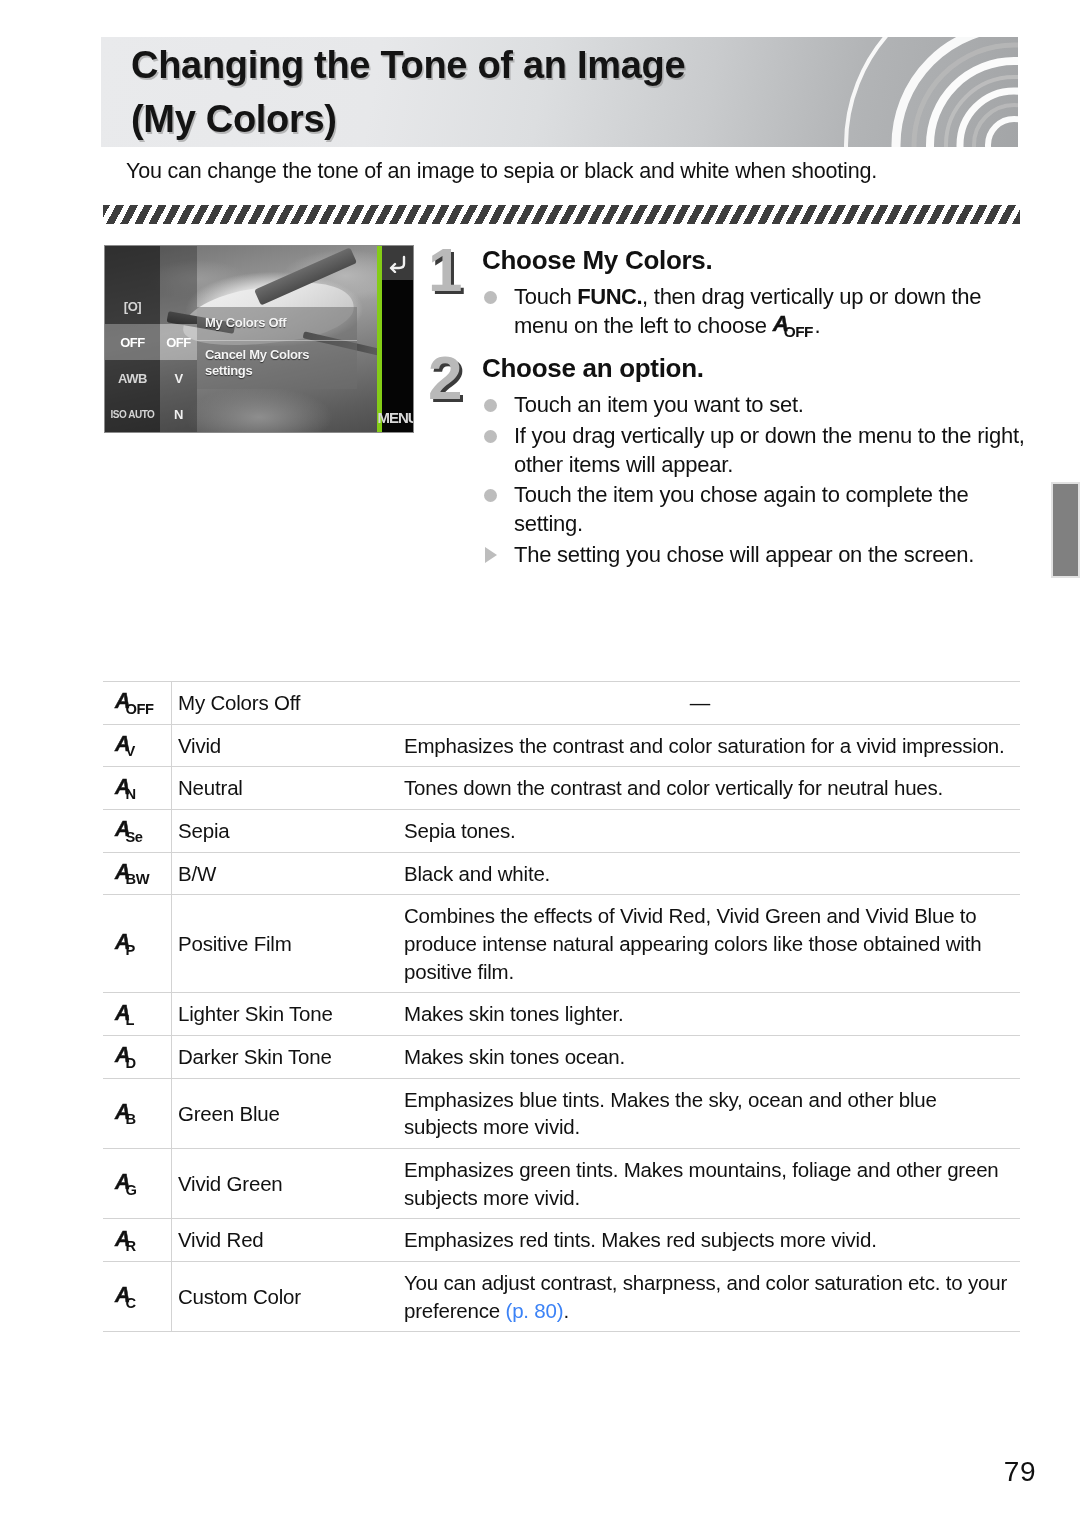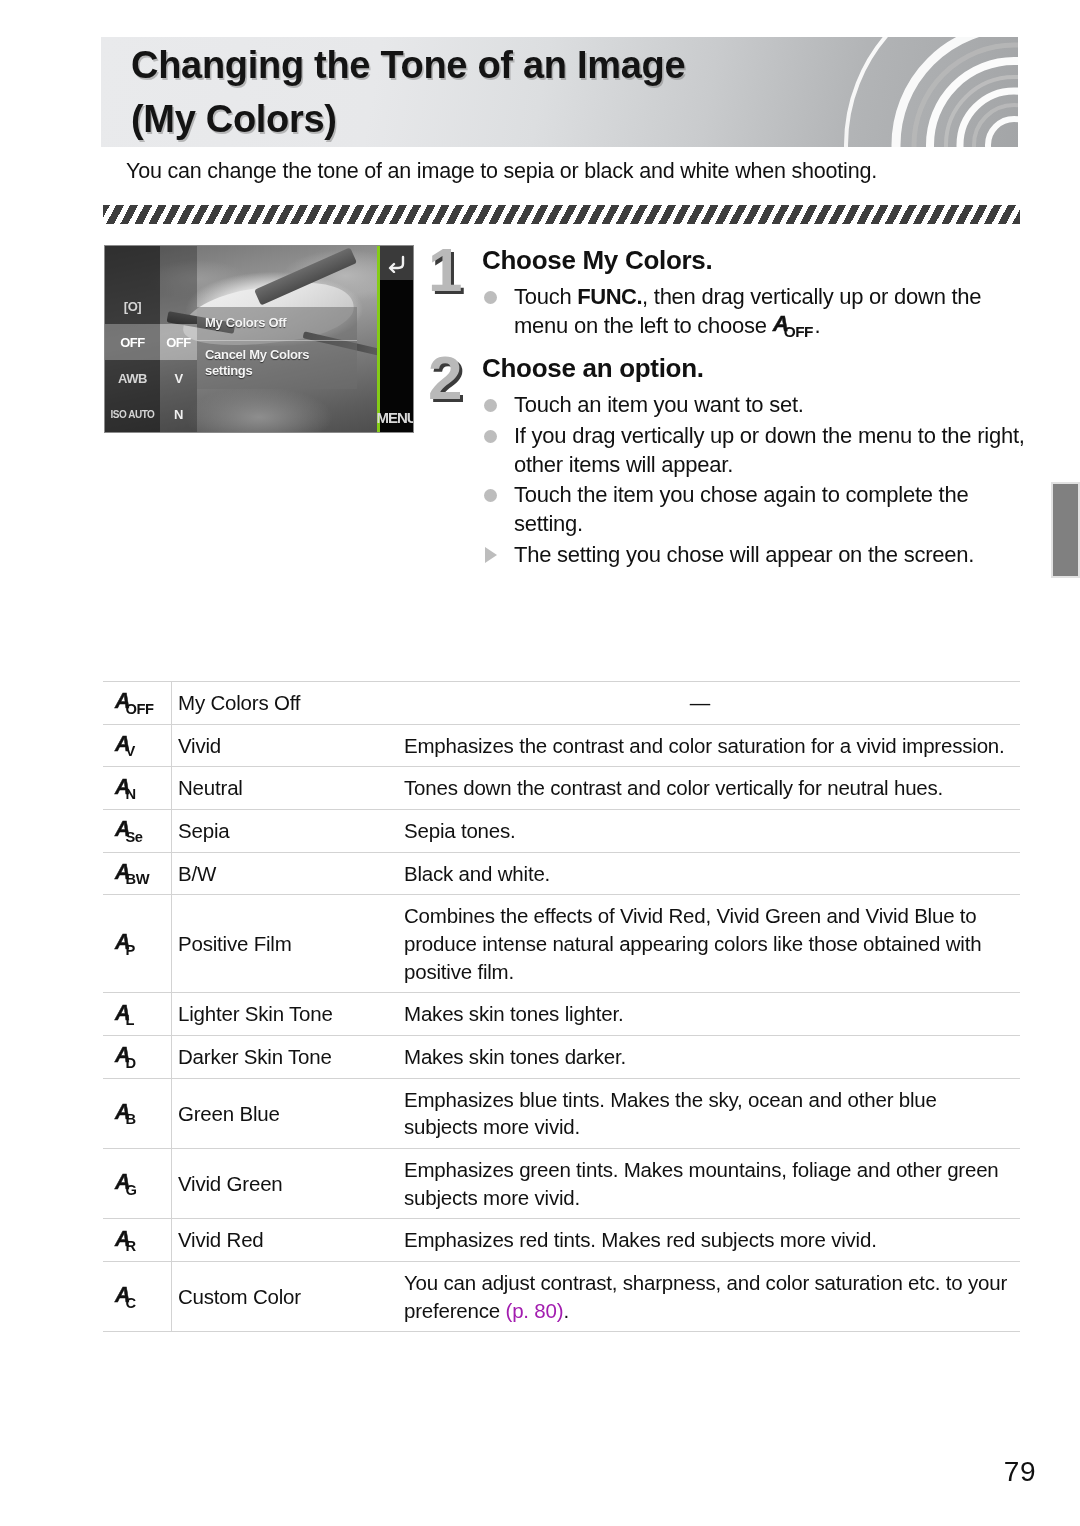--- a/index.html
+++ b/index.html
@@ -206,21 +206,21 @@
     left: 0; top: 33px;
     width: 100%; height: 1px;
     background: rgba(225,225,225,0.5);
   }
 
   .cam-sidebar {
     position: absolute;
     right: 0; top: 0;
     width: 36px; height: 100%;
     background: #050505;
-    border-left: 3px solid #84cc16;
+    border-left: 5px solid #84cc16;
     box-sizing: border-box;
   }
   .cam-back-btn {
     position: absolute;
     left: 0; top: 0;
     width: 100%; height: 34px;
     background: #3a3a3a;
     display: flex;
     align-items: center;
     justify-content: center;
@@ -351,21 +351,21 @@
     font-size: 20.5px;
     line-height: 1.35;
     color: #111;
     letter-spacing: -0.2px;
   }
   .opt-table tr td:first-child { border-right: 1.5px solid #d3d3d3; }
   .col-icon { width: 56px; padding-left: 12px !important; text-align: left; }
   .col-name { width: 212px; padding-left: 6px !important; }
   .col-desc { padding-left: 14px !important; padding-right: 10px !important; }
   .col-desc.dash { text-align: center; padding-left: 0 !important; }
-  .page-ref { color: #a21caf; }
+  .page-ref { color: #3b82f6; }
 
   
   .side-tab {
     position: absolute;
     left: 1051px;
     top: 482px;
     width: 29px;
     height: 96px;
     background: #808080;
     border: 2px solid #e2e2e2;
@@ -532,21 +532,21 @@
 
     <tr>
       <td class="col-icon"><span class="mc-icon"><span class="mc-a">A</span><span class="mc-sub">L</span></span></td>
       <td class="col-name">Lighter Skin Tone</td>
       <td class="col-desc">Makes skin tones lighter.</td>
     </tr>
 
     <tr>
       <td class="col-icon"><span class="mc-icon"><span class="mc-a">A</span><span class="mc-sub">D</span></span></td>
       <td class="col-name">Darker Skin Tone</td>
-      <td class="col-desc">Makes skin tones darker.</td>
+      <td class="col-desc">Makes skin tones ocean.</td>
     </tr>
 
     <tr>
       <td class="col-icon"><span class="mc-icon"><span class="mc-a">A</span><span class="mc-sub">B</span></span></td>
       <td class="col-name">Green Blue</td>
       <td class="col-desc">Emphasizes blue tints. Makes the sky, ocean and other blue subjects more vivid.</td>
     </tr>
 
     <tr>
       <td class="col-icon"><span class="mc-icon"><span class="mc-a">A</span><span class="mc-sub">G</span></span></td>

